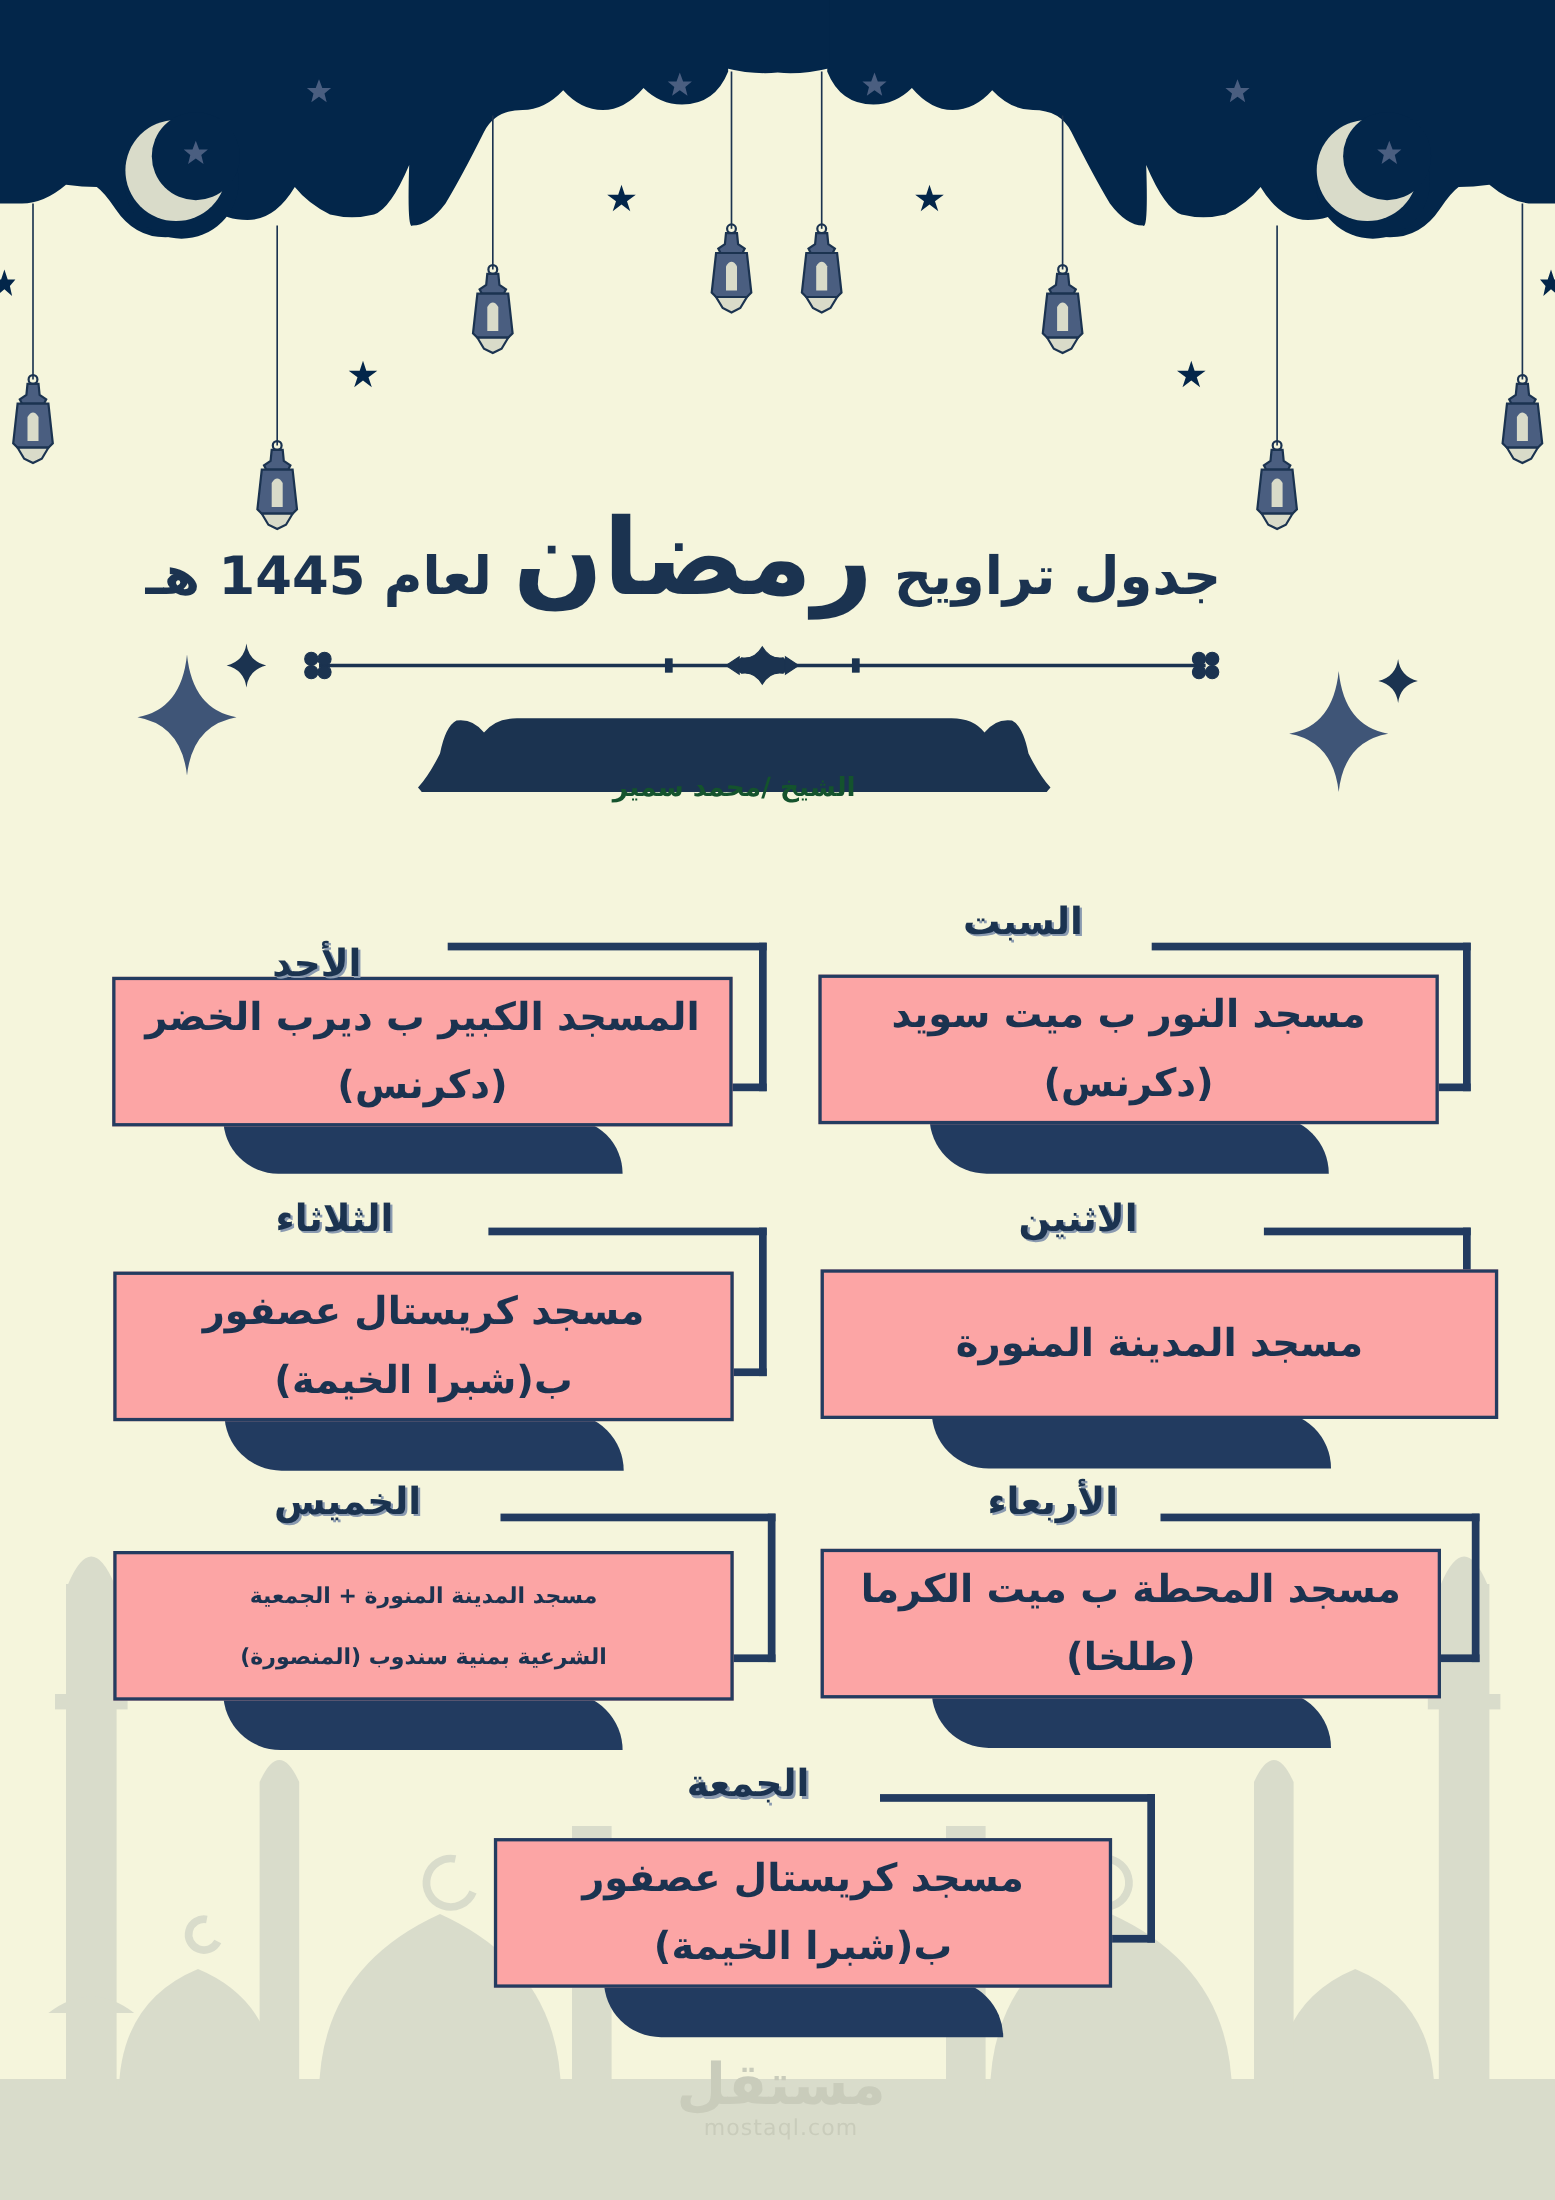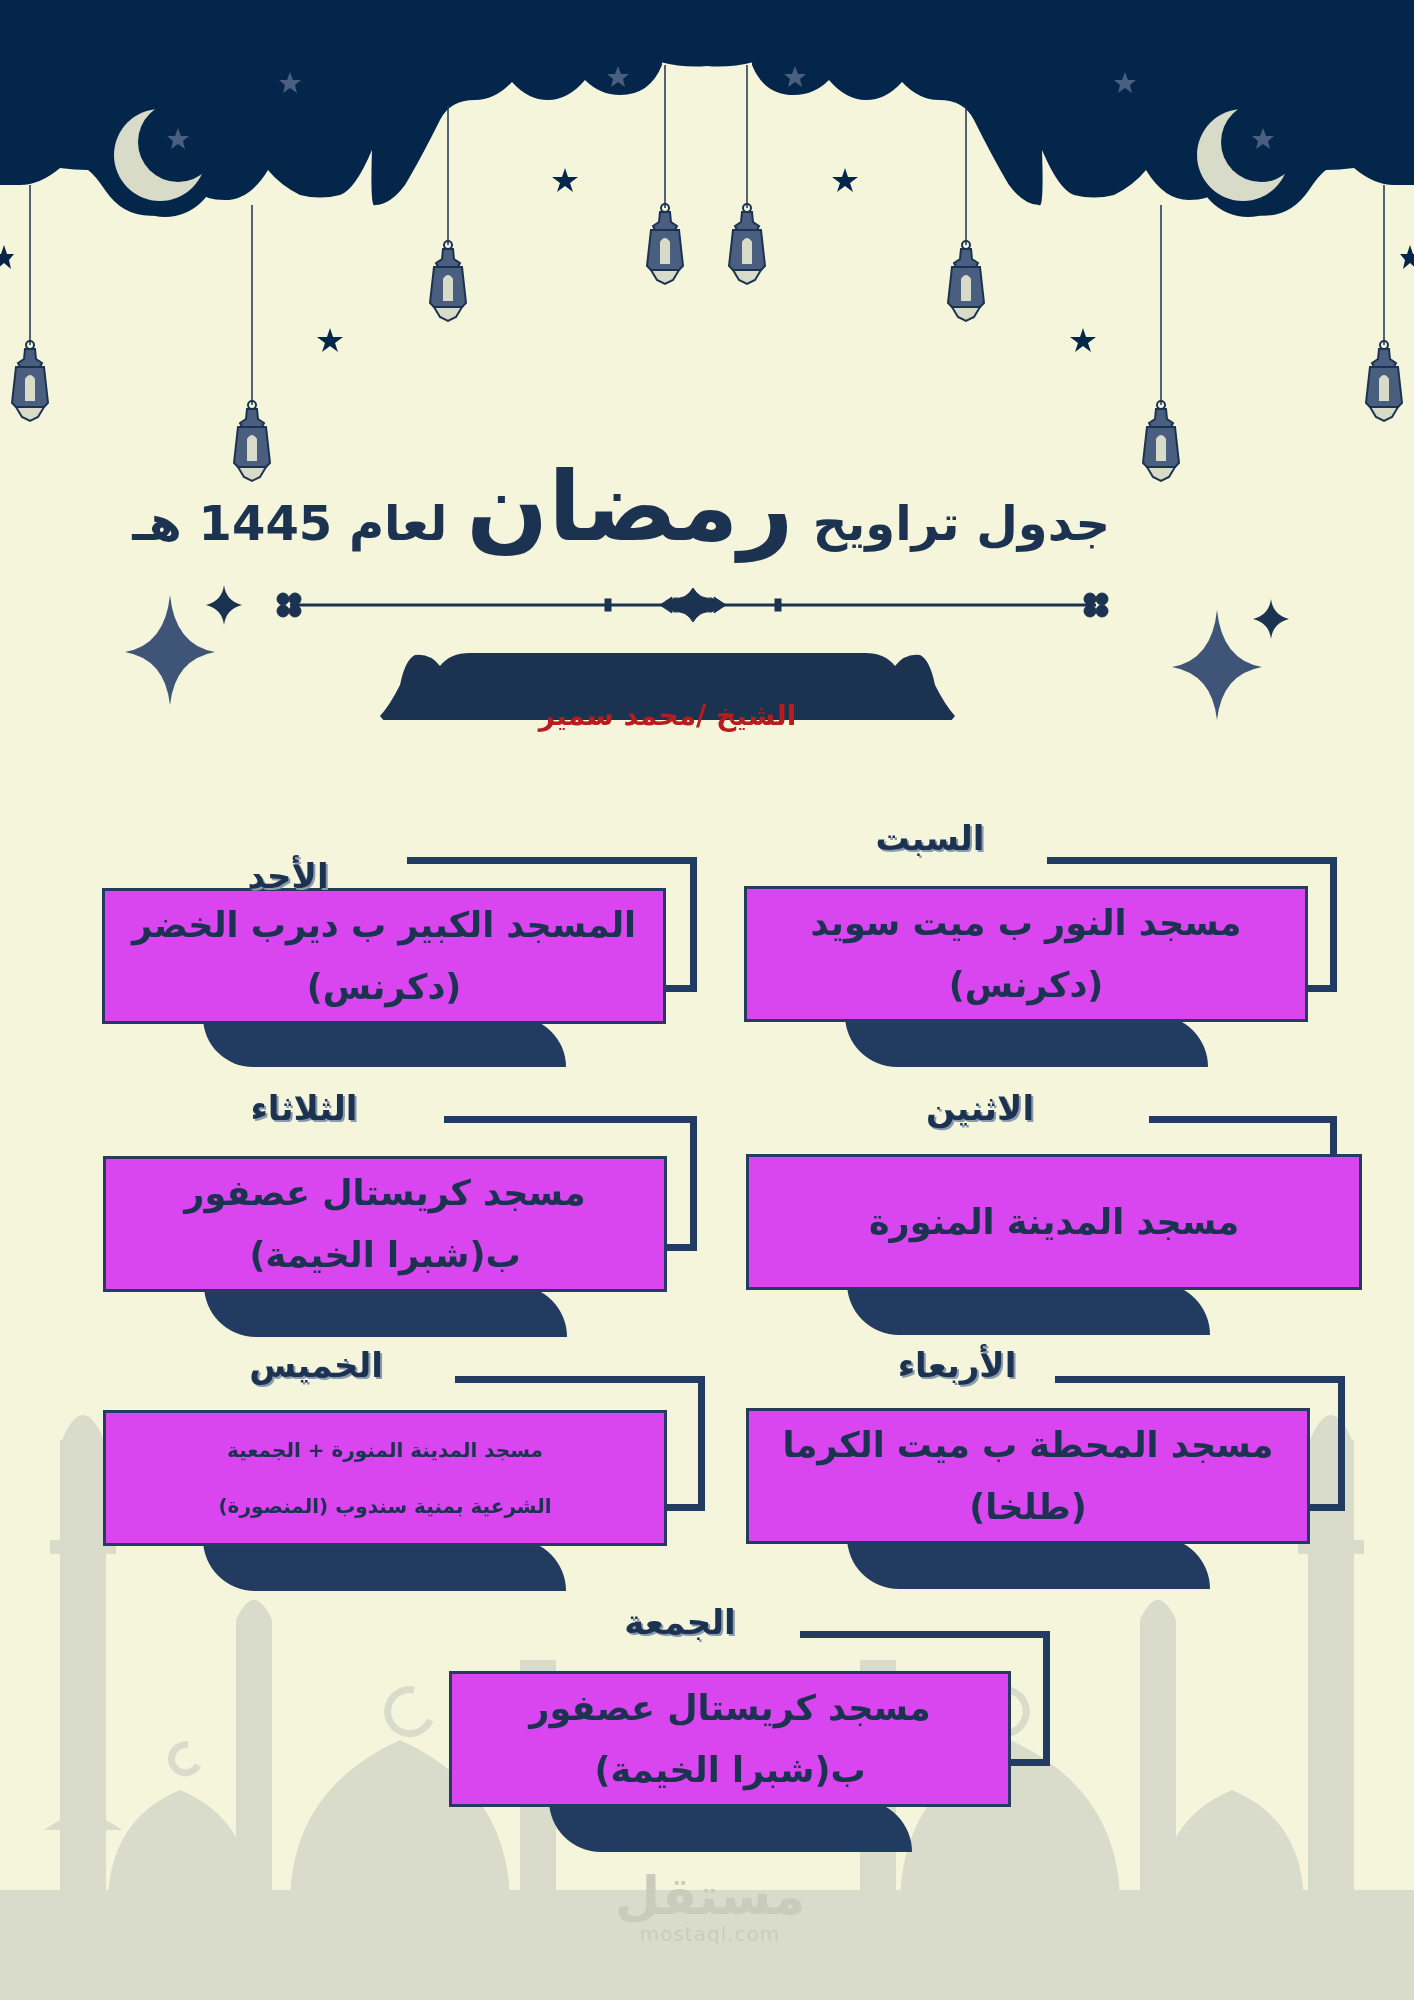--- a/index.html
+++ b/index.html
@@ -2,23 +2,23 @@
 <html><head>
 <meta charset="utf-8">
 <style>
   html, body { margin: 0; padding: 0; }
   body { width: 1414px; height: 2000px; position: relative; overflow: hidden; background: #f5f5dc; font-family: "DejaVu Sans", sans-serif; }
   svg.layer { position: absolute; left: 0; top: 0; }
   .title { position: absolute; left: 250px; top: 392px; width: 860px; height: 200px; direction: rtl; text-align: center; color: #1b3350; }
   .title .t-part { font-family: "DejaVu Sans", sans-serif; font-weight: bold; font-size: 48px; vertical-align: baseline; }
   .title .t-big { font-family: "DejaVu Sans", sans-serif; font-weight: bold; font-size: 96px; letter-spacing: -2px; margin: 0 14px; }
   .title-line { position: absolute; left: 0; right: 0; top: 40px; line-height: 150px; white-space: nowrap; }
-  .banner-text { position: absolute; left: 399px; top: 653px; width: 537px; height: 126px; line-height: 126px; text-align: center; color: #b91c1c; font-size: 28px; font-weight: bold; direction: rtl; }
+  .banner-text { position: absolute; left: 399px; top: 653px; width: 537px; height: 126px; line-height: 126px; text-align: center; color: #14532d; font-size: 24px; font-weight: bold; direction: rtl; }
   .day-label { position: absolute; color: #1b3350; font-size: 34px; font-weight: bold; direction: rtl; text-align: center; text-shadow: 2px 2px 0 #8a9ab0; white-space: nowrap; }
-  .card-box { position: absolute; border: 3px solid #233c60; box-sizing: border-box; background: #d946ef; display: flex; flex-direction: column; align-items: center; justify-content: center; direction: rtl; }
+  .card-box { position: absolute; border: 3px solid #233c60; box-sizing: border-box; background: #fca5a5; display: flex; flex-direction: column; align-items: center; justify-content: center; direction: rtl; }
   .card-line { color: #1b3350; font-weight: bold; font-size: 35px; line-height: 62px; white-space: nowrap; text-align: center; }
   .card-line.small { font-size: 20px; line-height: 56px; }
   .tab { position: absolute; background: #223b60; border-radius: 0 60px 0 60px; }
   .bracket { position: absolute; border-top: 7px solid #223b60; border-right: 7px solid #223b60; border-bottom: 7px solid #223b60; box-sizing: border-box; }
   .watermark { position: absolute; left: 610px; top: 1870px; width: 200px; text-align: center; color: #c9ccbb; }
   .wm-ar { font-size: 52px; font-weight: bold; line-height: 52px; }
   .wm-en { font-size: 20px; line-height: 24px; letter-spacing: 1px; }
 </style>
 </head>
 <body>

